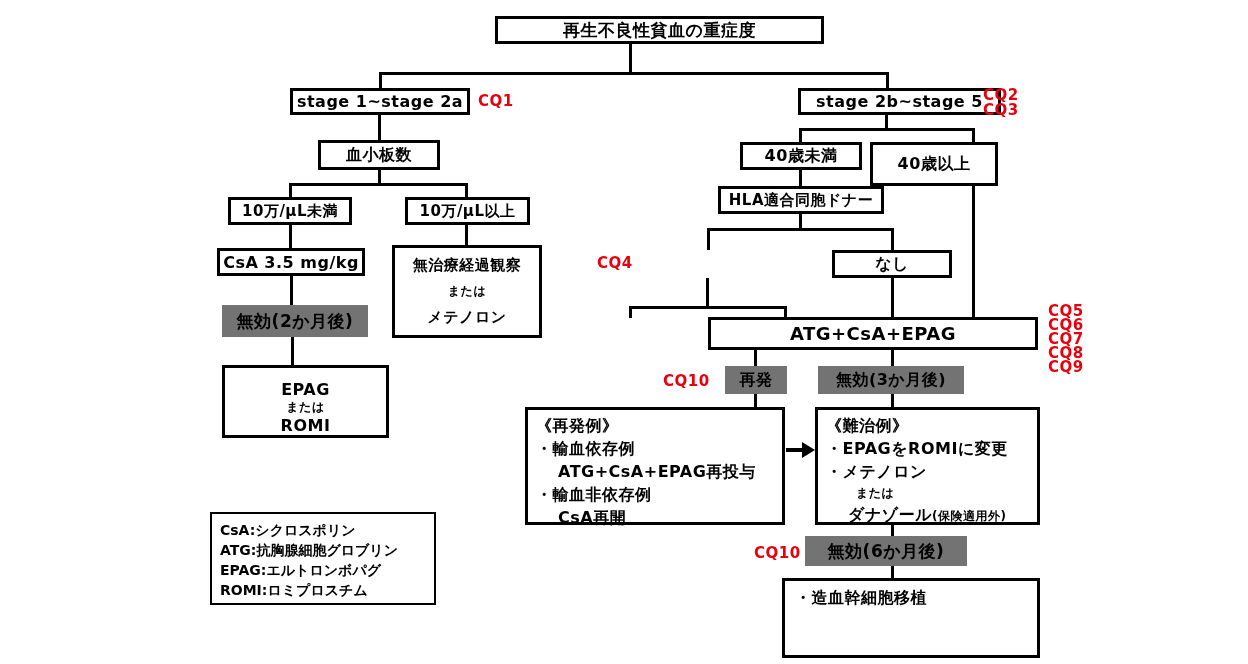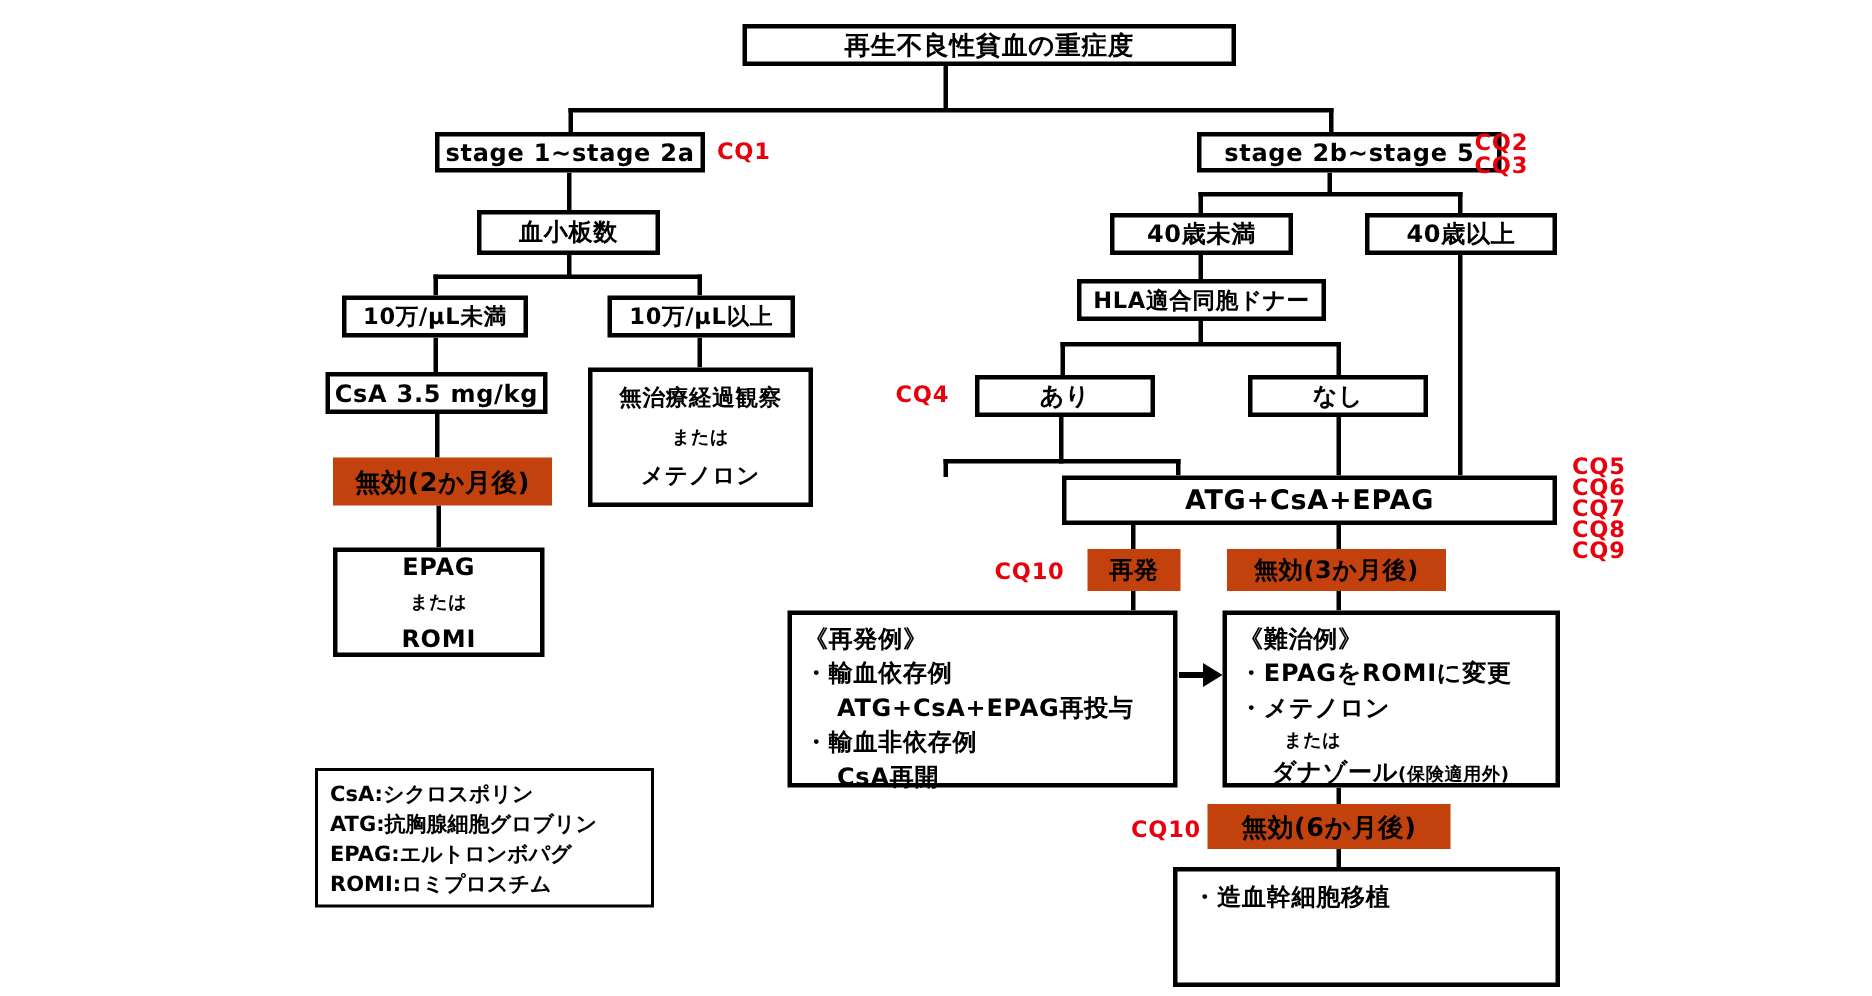--- a/index.html
+++ b/index.html
@@ -5,21 +5,21 @@
   html,body{margin:0;padding:0;background:#fff;}
   .canvas{position:relative;width:1248px;height:664px;background:#ffffff;overflow:hidden;
           font-family:"DejaVu Sans",sans-serif;color:#000;}
   .box{position:absolute;box-sizing:border-box;border:3px solid #000;background:#fff;
        display:flex;align-items:center;justify-content:center;font-weight:bold;
        font-size:16px;letter-spacing:0.5px;text-align:center;}
   .box.thick{border-width:4px;}
   .box.thin{border-width:2px;}
   .col{flex-direction:column;}
   .leftalign{align-items:flex-start;justify-content:flex-start;text-align:right;}
-  .beige{position:absolute;box-sizing:border-box;background:#c2410c;display:flex;
+  .beige{position:absolute;box-sizing:border-box;background:#737373;display:flex;
          align-items:center;justify-content:center;font-weight:bold;font-size:16px;
          letter-spacing:0.5px;}
   .ln{position:absolute;background:#000;}
   .cq{position:absolute;color:#e8000d;font-weight:bold;font-size:15px;
       letter-spacing:0.5px;line-height:15px;white-space:nowrap;}
   .small{font-size:12px;}
   .tiny{font-size:11px;}
   .note{font-size:12px;}
   .bline{line-height:23px;white-space:nowrap;}
   .ind1{padding-left:22px;}
@@ -93,46 +93,43 @@
     <span>10万/μL未満</span>
   </div>
   <div class="box" style="left:405px;top:197px;width:125px;height:28px;font-size:15px">
     <span>10万/μL以上</span>
   </div>
   <div class="box" style="left:217px;top:248px;width:148px;height:28px">
     <span>CsA 3.5 mg/kg</span>
   </div>
   <div class="beige" style="left:222px;top:305px;width:146px;height:32px;font-size:17px">無効(2か月後)</div>
 
-  <div class="box col" style="left:222px;top:365px;width:141px;height:73px;justify-content:space-between">
+  <div class="box col" style="left:222px;top:365px;width:167px;height:73px;justify-content:flex-end">
     <div>EPAG</div>
     <div class="small">または</div>
     <div>ROMI</div>
   </div>
 
   <div class="box col" style="left:392px;top:245px;width:150px;height:93px;justify-content:space-evenly">
     <div style="font-size:15px">無治療経過観察</div>
     <div class="small">または</div>
     <div style="font-size:15px">メテノロン</div>
   </div>
 
   <div class="box" style="left:740px;top:142px;width:122px;height:28px">
     <span>40歳未満</span>
   </div>
-  <div class="box" style="left:910px;top:142px;width:128px;height:28px">
+  <div class="box" style="left:870px;top:142px;width:128px;height:44px">
     <span>40歳以上</span>
   </div>
   <div class="box" style="left:718px;top:186px;width:166px;height:28px;font-size:15px">
     <span>HLA適合同胞ドナー</span>
   </div>
 
   <div class="cq" style="left:597px;top:256px">CQ4</div>
-  <div class="box" style="left:650px;top:250px;width:120px;height:28px">
-    <span>あり</span>
-  </div>
   <div class="box" style="left:832px;top:250px;width:120px;height:28px">
     <span>なし</span>
   </div>
 
 
   <div class="box" style="left:708px;top:317px;width:330px;height:33px;font-size:18px">
     <span>ATG+CsA+EPAG</span>
   </div>
   <div class="cq" style="left:1048px;top:304px">CQ5</div>
   <div class="cq" style="left:1048px;top:318px">CQ6</div>

